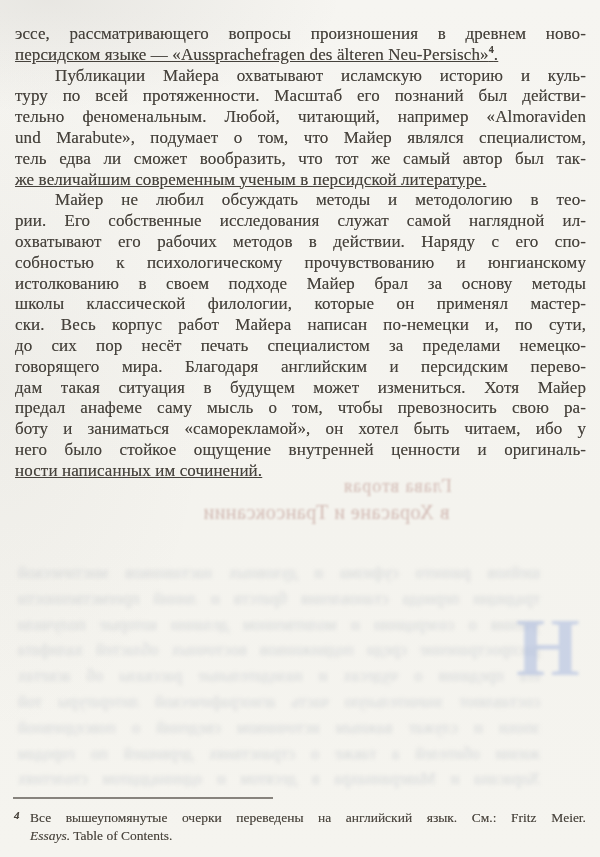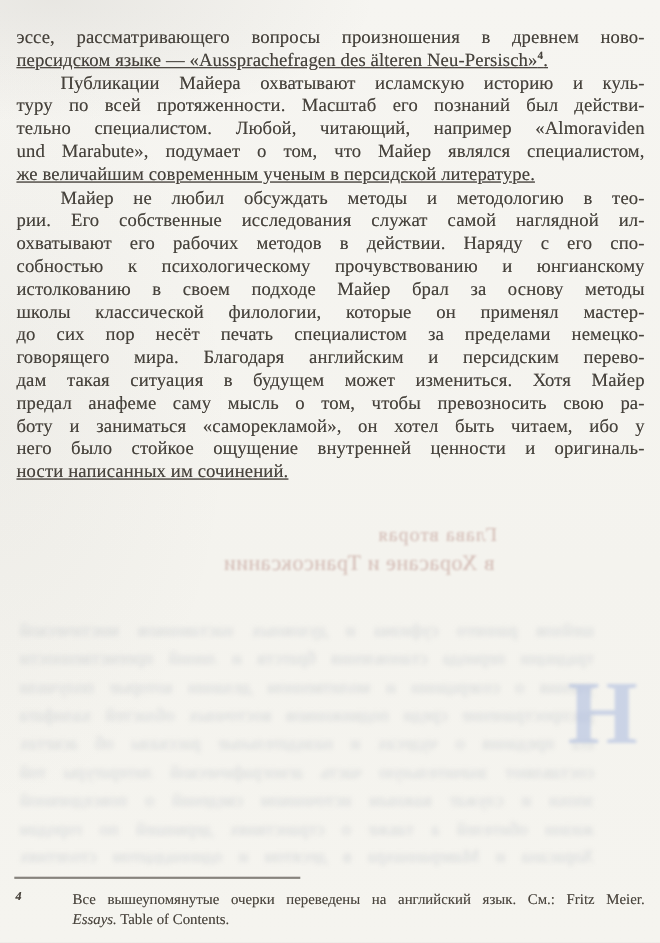--- a/index.html
+++ b/index.html
@@ -40,43 +40,45 @@
     position:absolute;top:607px;right:20px;
     font-size:82px;line-height:1;font-weight:bold;
     color:rgba(168,184,222,0.55);filter:blur(1.6px);transform:scaleX(-1);
   }
   
   .footnote{position:absolute;left:13px;right:14px;top:797px;color:#4b463f;}
   .fn-rule{width:260px;height:2px;background:#87837d;margin:0 0 10px 0;}
   .fn-body{position:relative;padding-left:17px;font-size:13.5px;line-height:18px;
            text-shadow:0 0 0.5px rgba(70,64,56,0.5);}
   .fn-marker{position:absolute;left:1px;top:-3px;font-size:11px;font-weight:bold;font-style:italic;}
-  .fn-line{text-align:justify;text-align-last:justify;margin-left:36px;}
+  .fn-line{text-align:justify;text-align-last:justify;}
   .fn-line.last{text-align-last:auto;}
   .fn-line .it{font-style:italic;}
 </style>
 </head>
 <body>
 
 <div class="page">
 
   <div class="body-text" id="body-text">
       <div class="line">эссе, рассматривающего вопросы произношения в древнем ново-</div>
       <div class="line last">персидском языке — «Aussprachefragen des älteren Neu-Persisch»<sup>4</sup>.</div>
       <div class="line indent">Публикации Майера охватывают исламскую историю и куль-</div>
       <div class="line">туру по всей протяженности. Масштаб его познаний был действи-</div>
-      <div class="line">тельно специалистом. Любой, читающий, например «Almoraviden</div>
+      <div class="line">тельно феноменальным. Любой, читающий, например «Almoraviden</div>
       <div class="line">und Marabute», подумает о том, что Майер являлся специалистом,</div>
+      <div class="line">тель едва ли сможет вообразить, что тот же самый автор был так-</div>
       <div class="line last">же величайшим современным ученым в персидской литературе.</div>
       <div class="line indent">Майер не любил обсуждать методы и методологию в тео-</div>
       <div class="line">рии. Его собственные исследования служат самой наглядной ил-</div>
       <div class="line">охватывают его рабочих методов в действии. Наряду с его спо-</div>
       <div class="line">собностью к психологическому прочувствованию и юнгианскому</div>
       <div class="line">истолкованию в своем подходе Майер брал за основу методы</div>
       <div class="line">школы классической филологии, которые он применял мастер-</div>
+      <div class="line">ски. Весь корпус работ Майера написан по-немецки и, по сути,</div>
       <div class="line">до сих пор несёт печать специалистом за пределами немецко-</div>
       <div class="line">говорящего мира. Благодаря английским и персидским перево-</div>
       <div class="line">дам такая ситуация в будущем может измениться. Хотя Майер</div>
       <div class="line">предал анафеме саму мысль о том, чтобы превозносить свою ра-</div>
       <div class="line">боту и заниматься «саморекламой», он хотел быть читаем, ибо у</div>
       <div class="line">него было стойкое ощущение внутренней ценности и оригиналь-</div>
       <div class="line last">ности написанных им сочинений.</div>
     </div>
 
   <div class="ghost-layer">

